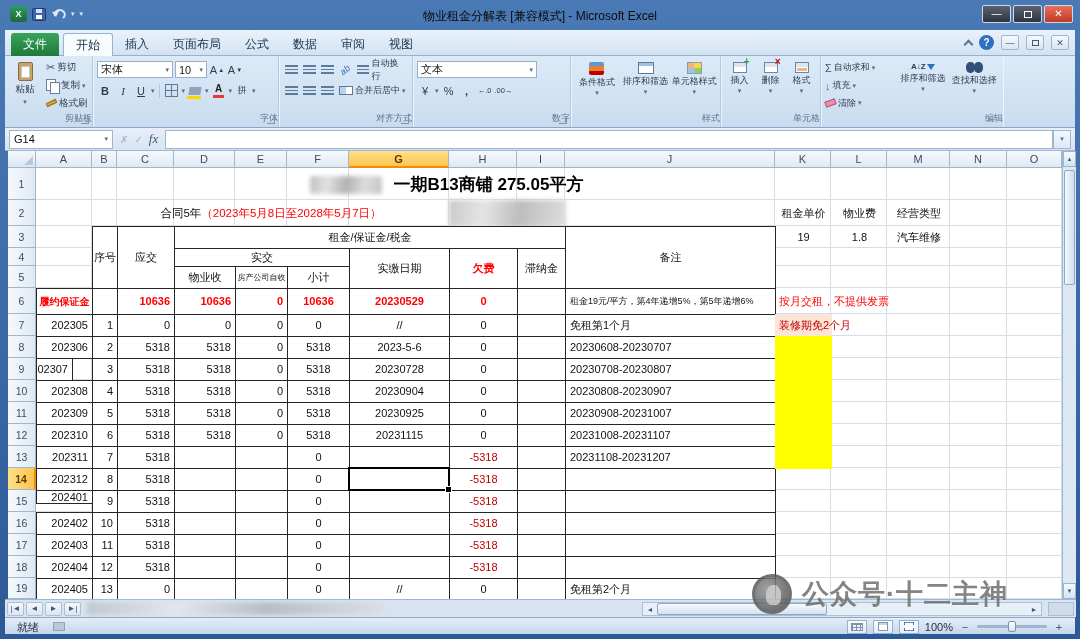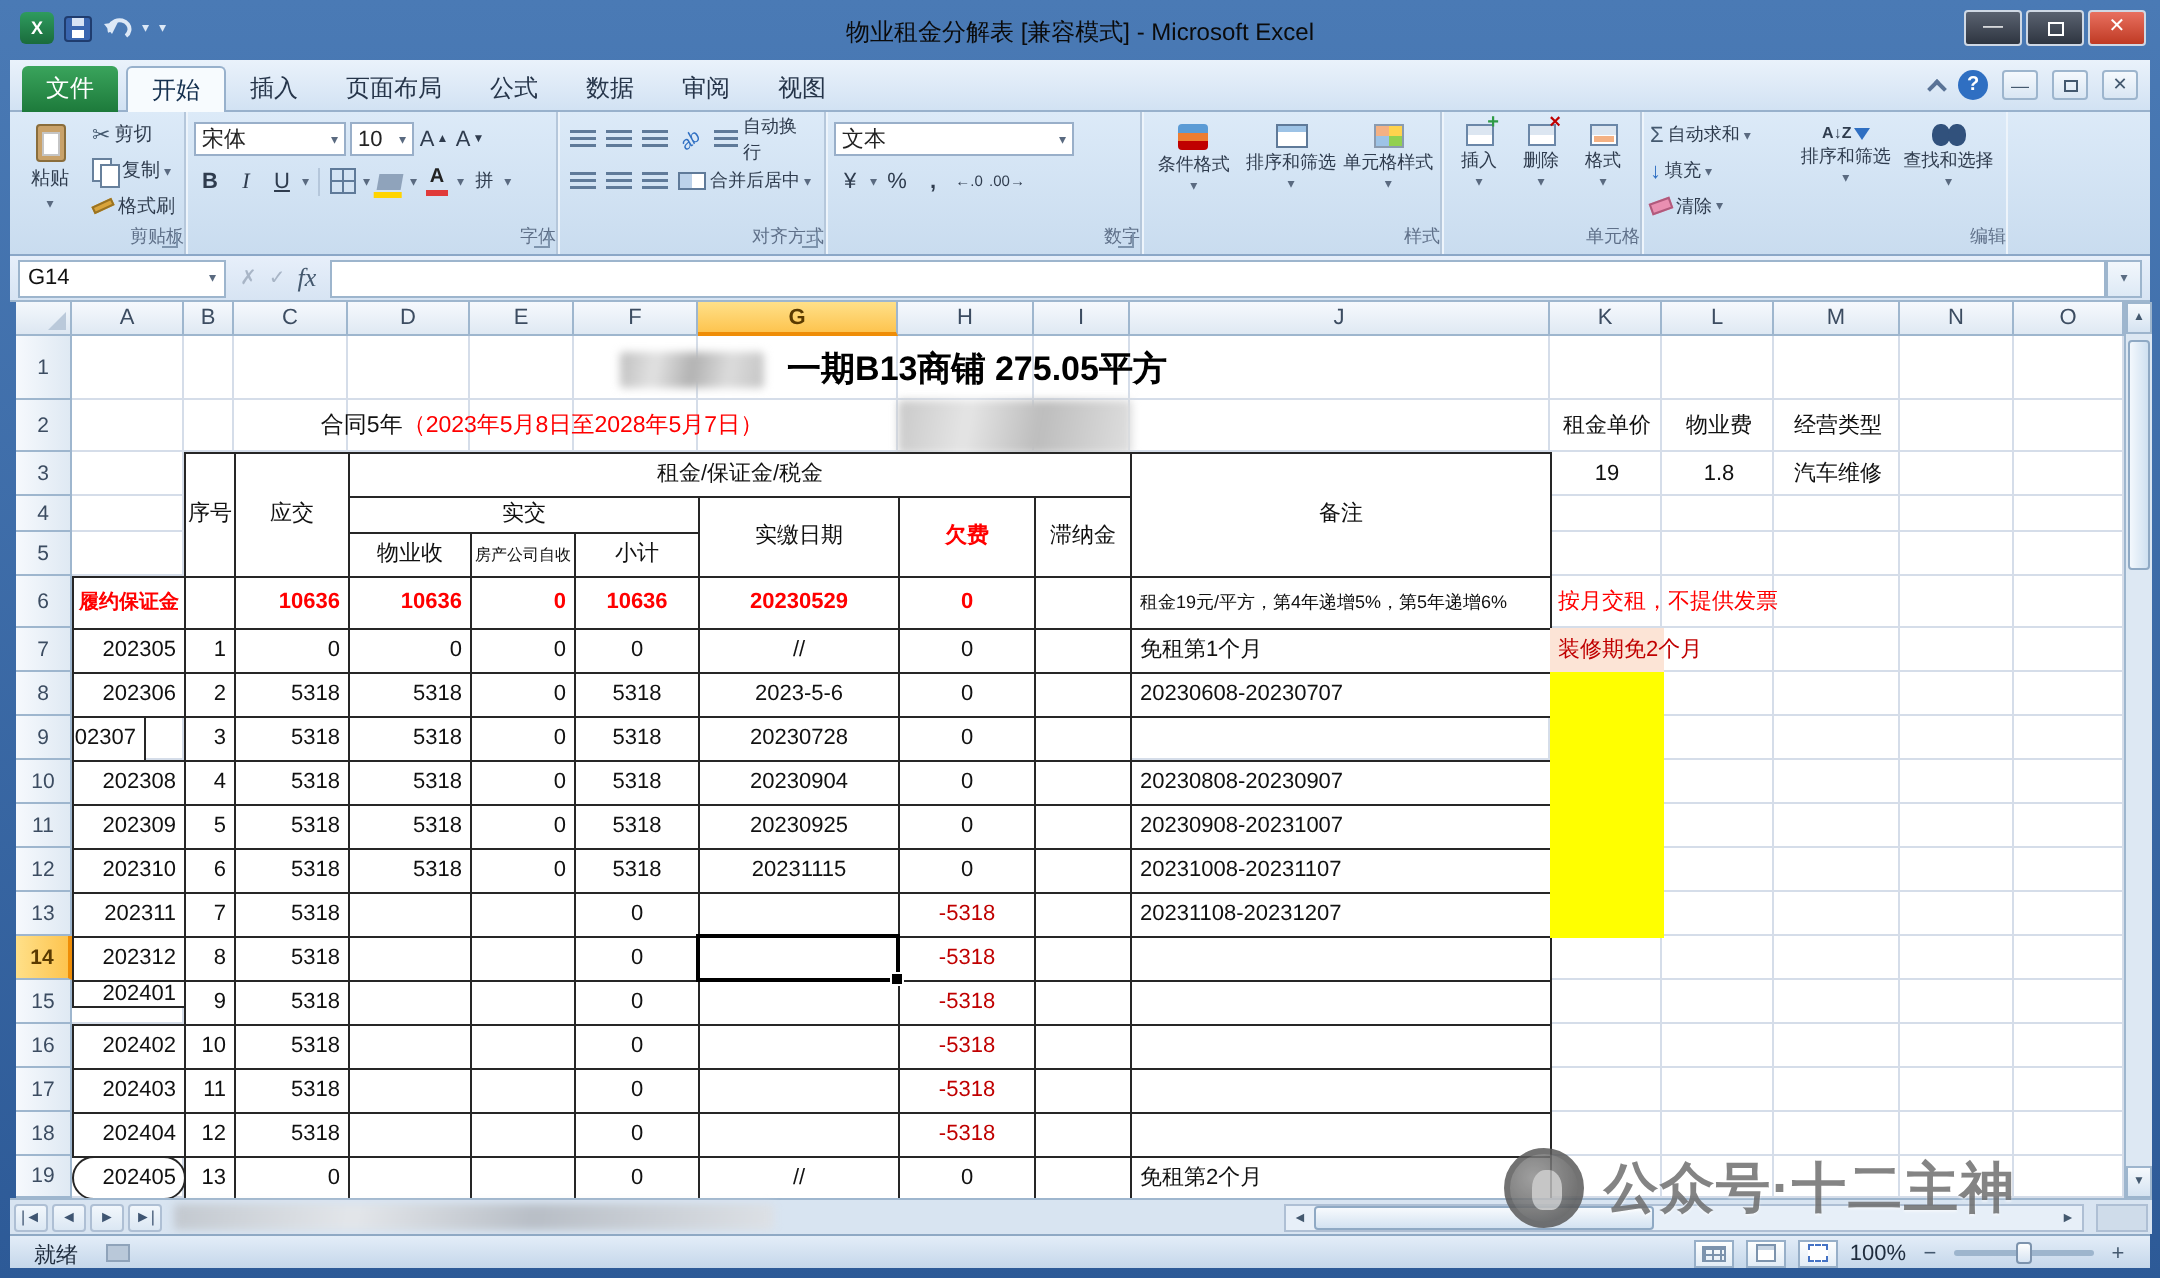--- a/index.html
+++ b/index.html
@@ -752,20 +752,21 @@
     <div class="cell b left" style="left: 565px; top: 336px; width: 211px; height: 23px;">20230608-20230707</div>
     <div class="cell b right" style="left: 36px; top: 358px; width: 37px; height: 23px;">202307</div>
     <div class="cell b right" style="left: 92px; top: 358px; width: 26px; height: 23px;">3</div>
     <div class="cell b right" style="left: 117px; top: 358px; width: 58px; height: 23px;">5318</div>
     <div class="cell b right" style="left: 174px; top: 358px; width: 62px; height: 23px;">5318</div>
     <div class="cell b right" style="left: 235px; top: 358px; width: 53px; height: 23px;">0</div>
     <div class="cell b blue" style="left: 287px; top: 358px; width: 63px; height: 23px;">5318</div>
     <div class="cell b" style="left: 349px; top: 358px; width: 101px; height: 23px;">20230728</div>
     <div class="cell b yellow" style="left: 449px; top: 358px; width: 69px; height: 23px;">0</div>
     <div class="cell b" style="left: 517px; top: 358px; width: 49px; height: 23px;"></div>
+    <div class="cell b left" style="left: 565px; top: 358px; width: 211px; height: 23px;">20230708-20230807</div>
     <div class="cell b right" style="left: 36px; top: 380px; width: 57px; height: 23px;">202308</div>
     <div class="cell b right" style="left: 92px; top: 380px; width: 26px; height: 23px;">4</div>
     <div class="cell b right" style="left: 117px; top: 380px; width: 58px; height: 23px;">5318</div>
     <div class="cell b right" style="left: 174px; top: 380px; width: 62px; height: 23px;">5318</div>
     <div class="cell b right" style="left: 235px; top: 380px; width: 53px; height: 23px;">0</div>
     <div class="cell b blue" style="left: 287px; top: 380px; width: 63px; height: 23px;">5318</div>
     <div class="cell b" style="left: 349px; top: 380px; width: 101px; height: 23px;">20230904</div>
     <div class="cell b yellow" style="left: 449px; top: 380px; width: 69px; height: 23px;">0</div>
     <div class="cell b" style="left: 517px; top: 380px; width: 49px; height: 23px;"></div>
     <div class="cell b left" style="left: 565px; top: 380px; width: 211px; height: 23px;">20230808-20230907</div>
@@ -842,21 +843,21 @@
     <div class="cell b right" style="left: 36px; top: 556px; width: 57px; height: 23px;">202404</div>
     <div class="cell b right" style="left: 92px; top: 556px; width: 26px; height: 23px;">12</div>
     <div class="cell b right" style="left: 117px; top: 556px; width: 58px; height: 23px;">5318</div>
     <div class="cell b right" style="left: 174px; top: 556px; width: 62px; height: 23px;"></div>
     <div class="cell b right" style="left: 235px; top: 556px; width: 53px; height: 23px;"></div>
     <div class="cell b blue" style="left: 287px; top: 556px; width: 63px; height: 23px;">0</div>
     <div class="cell b" style="left: 349px; top: 556px; width: 101px; height: 23px;"></div>
     <div class="cell b yellow darkred" style="left: 449px; top: 556px; width: 69px; height: 23px;">-5318</div>
     <div class="cell b" style="left: 517px; top: 556px; width: 49px; height: 23px;"></div>
     <div class="cell b left" style="left: 565px; top: 556px; width: 211px; height: 23px;"></div>
-    <div class="cell b right peach" style="left: 36px; top: 578px; width: 57px; height: 22px; border-radius: 11px;">202405</div>
+    <div class="cell b right peach" style="left: 36px; top: 578px; width: 57px; height: 22px;">202405</div>
     <div class="cell b right peach" style="left: 92px; top: 578px; width: 26px; height: 22px;">13</div>
     <div class="cell b right peach" style="left: 117px; top: 578px; width: 58px; height: 22px;">0</div>
     <div class="cell b right peach" style="left: 174px; top: 578px; width: 62px; height: 22px;"></div>
     <div class="cell b right peach" style="left: 235px; top: 578px; width: 53px; height: 22px;"></div>
     <div class="cell b blue" style="left: 287px; top: 578px; width: 63px; height: 22px;">0</div>
     <div class="cell b peach" style="left: 349px; top: 578px; width: 101px; height: 22px;">//</div>
     <div class="cell b yellow" style="left: 449px; top: 578px; width: 69px; height: 22px;">0</div>
     <div class="cell b peach" style="left: 517px; top: 578px; width: 49px; height: 22px;"></div>
     <div class="cell b left peach" style="left: 565px; top: 578px; width: 211px; height: 22px;">免租第2个月</div>
     <div class="cell peach darkred left nowrap" style="left: 775px; top: 314px; width: 57px; height: 23px;">装修期免2个月</div>

